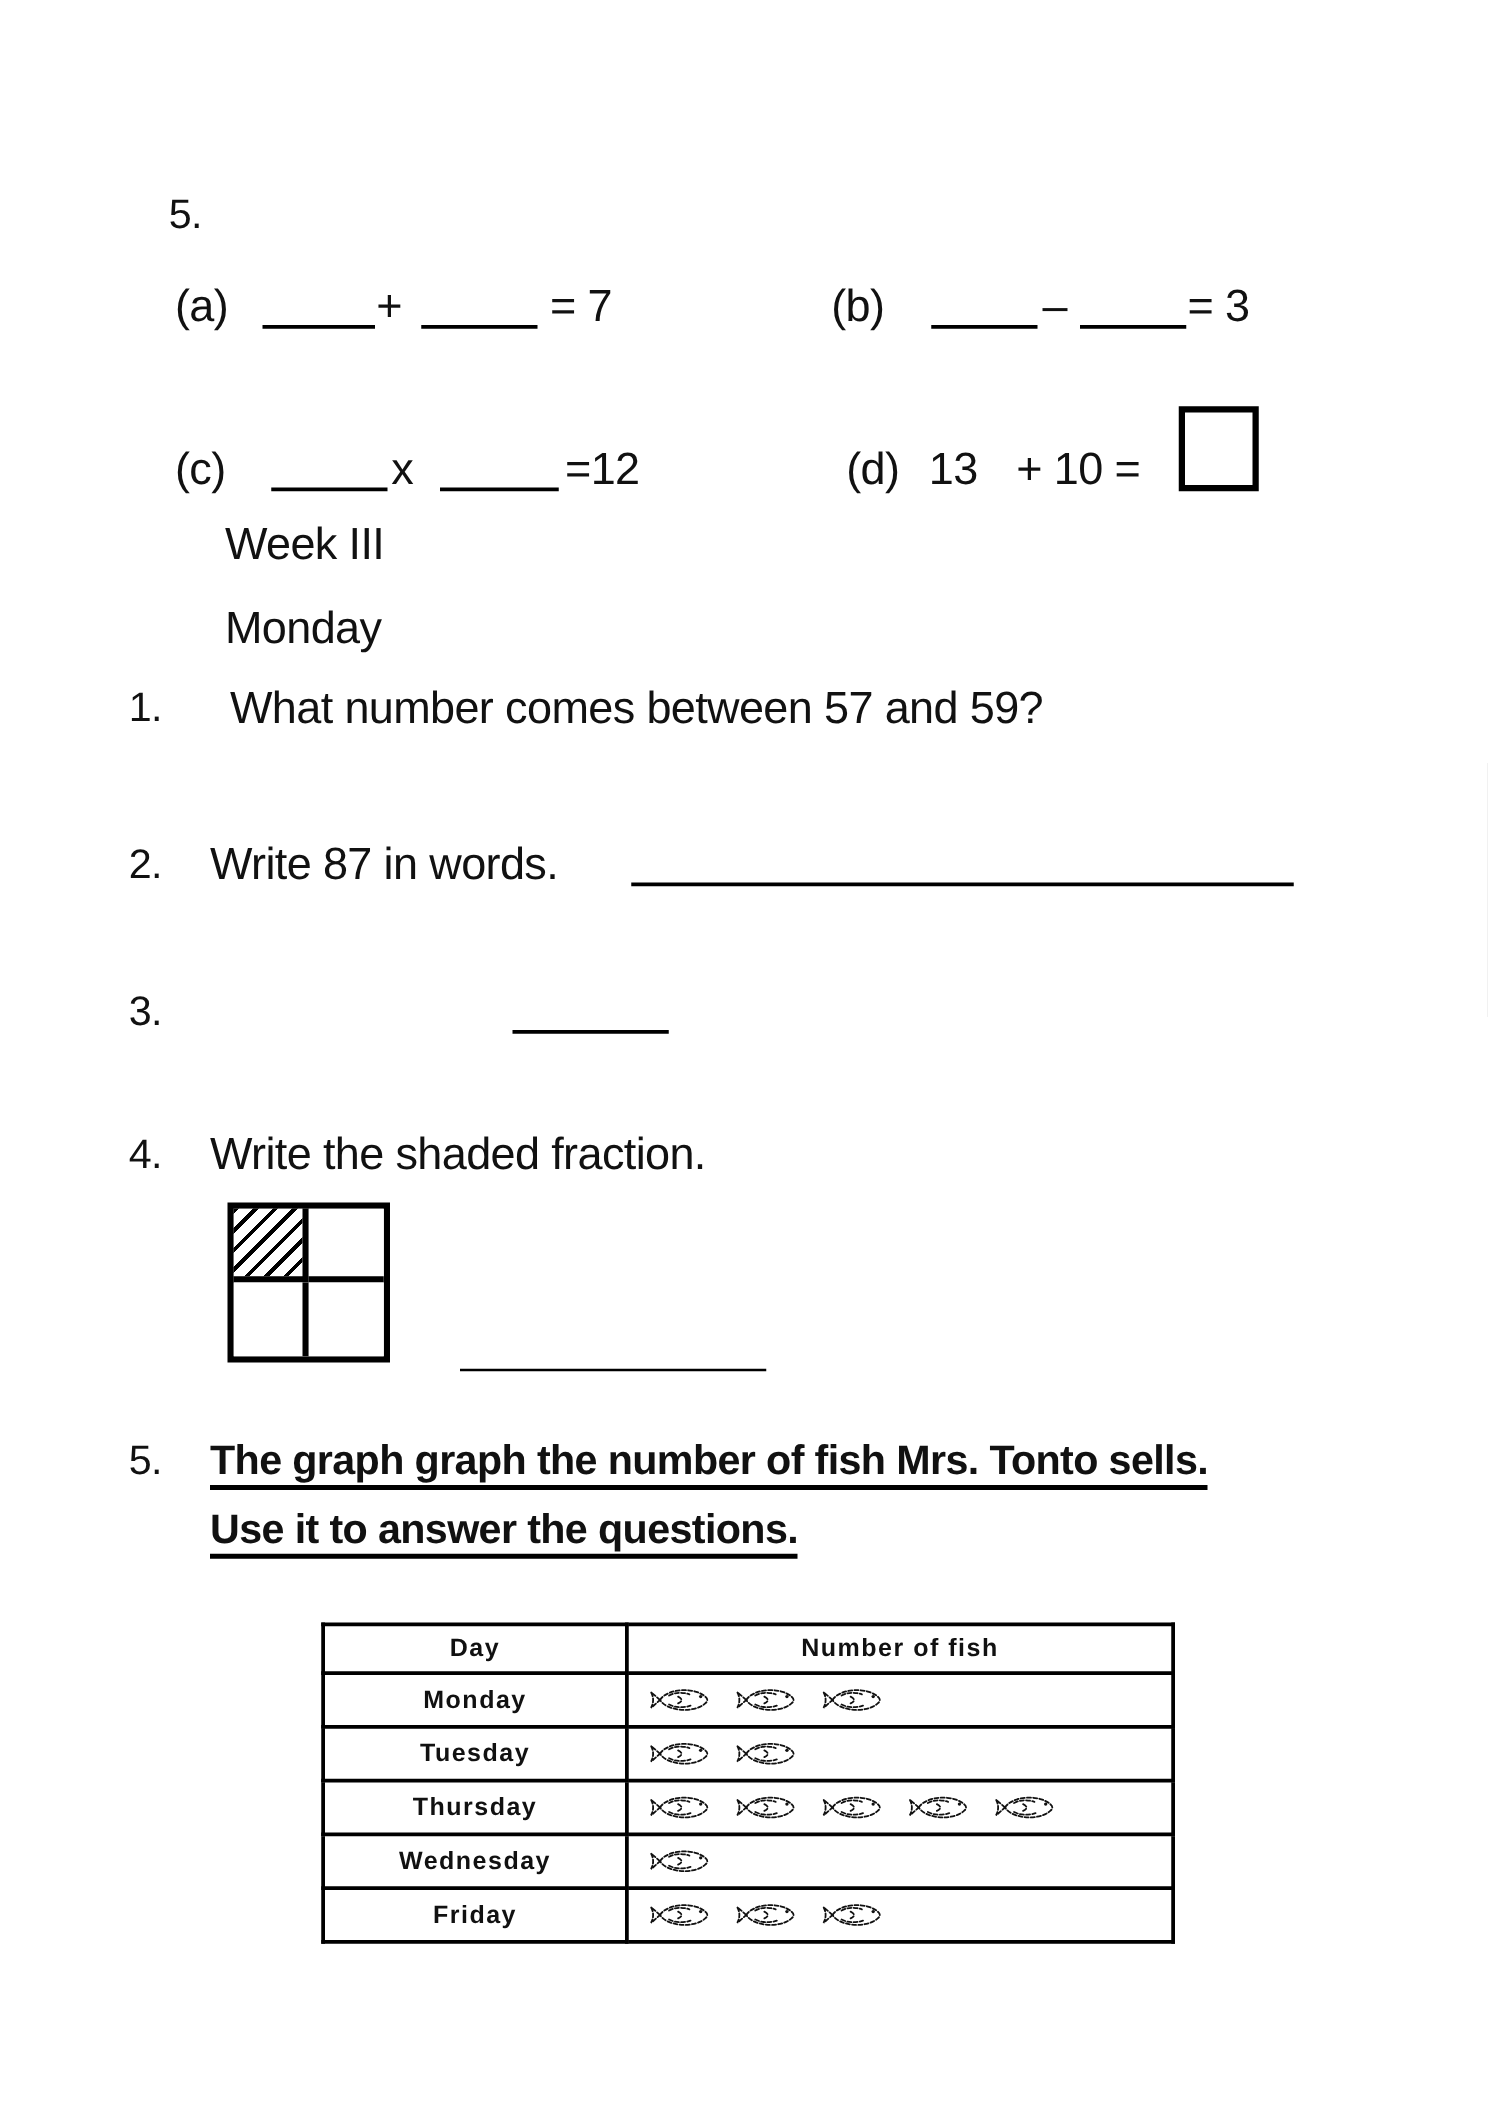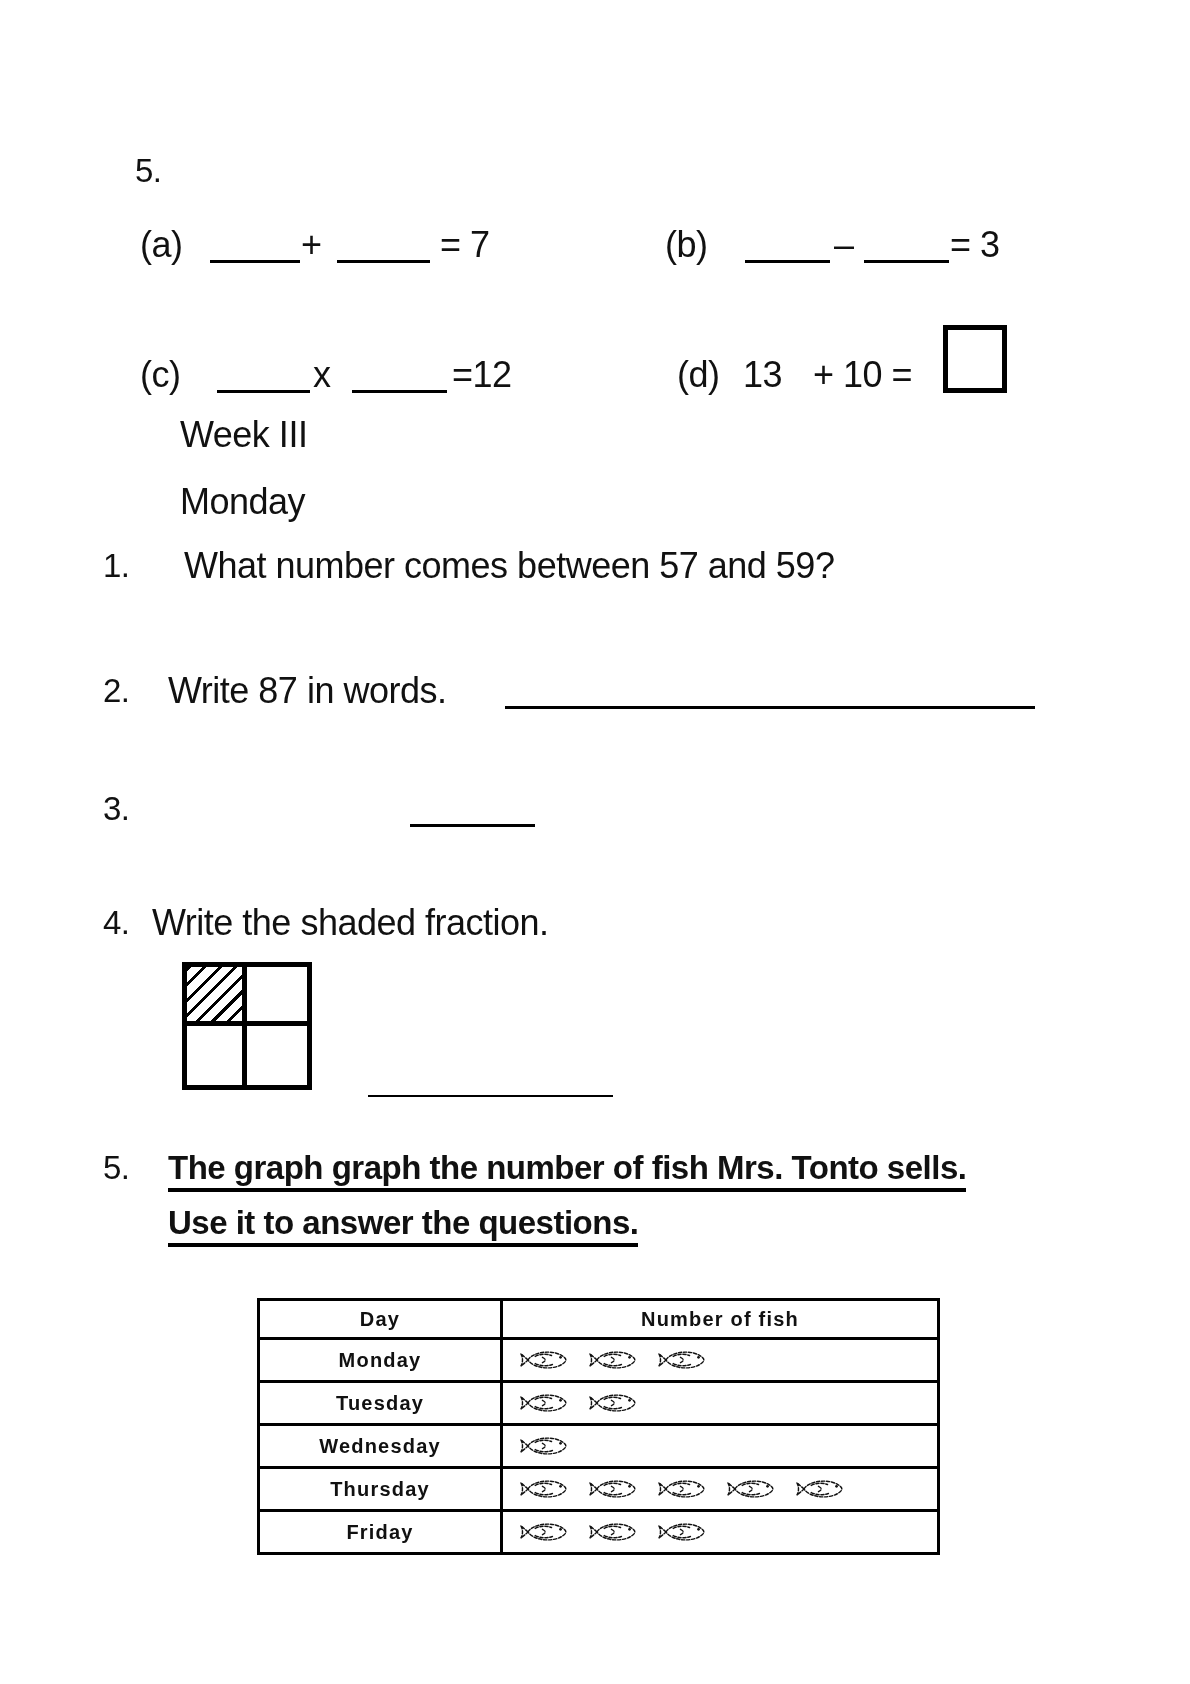--- a/index.html
+++ b/index.html
@@ -136,21 +136,21 @@
     <span class="blank" style="left:505px;width:530px"></span>
   </div>
 
   <div class="row" style="top:786px">
     <span class="qnum" style="left:103px">3.</span>
     <span class="blank" style="left:410px;width:125px"></span>
   </div>
 
   <div class="row" style="top:900px">
     <span class="qnum" style="left:103px">4.</span>
-    <span style="left:152px">Write the shaded fraction.</span>
+    <span style="left:168px">Write the shaded fraction.</span>
   </div>
 
   <div class="fraction-grid">
       <div class="fg-cell shaded"></div>
       <div class="fg-cell"></div>
       <div class="fg-cell"></div>
       <div class="fg-cell"></div>
     </div>
   <div class="thin-line" style="left:368px;top:1075px;width:245px;height:20px"></div>
 
@@ -233,80 +233,80 @@
                     <path d="M18 11 C24 8 30 8 36 10"></path>
                     <path d="M18 19 C24 22 31 22 37 20"></path>
                     <path d="M26 12 C30 14 30 16 26 18"></path>
                     <circle cx="46" cy="12" r="1.5" fill="#111" stroke="none"></circle>
                   </g>
                 </svg>
               </div>
             </td>
           </tr>
           <tr>
+            <td class="day-cell">Thursday</td>
+            <td>
+              <div class="fish-cell-inner">
+                <svg class="fish" viewBox="0 0 62 30">
+                  <g fill="none" stroke="#111" stroke-width="1.6" stroke-dasharray="3.5 2" stroke-linecap="round">
+                    <path d="M10 15 L2 8 C4.5 12.5 4.5 17.5 2 22 Z"></path>
+                    <path d="M10 15 C16 5 40 3 50 12 C52.5 14 52.5 16 50 18 C40 27 16 25 10 15 Z"></path>
+                    <path d="M18 11 C24 8 30 8 36 10"></path>
+                    <path d="M18 19 C24 22 31 22 37 20"></path>
+                    <path d="M26 12 C30 14 30 16 26 18"></path>
+                    <circle cx="46" cy="12" r="1.5" fill="#111" stroke="none"></circle>
+                  </g>
+                </svg>
+                <svg class="fish" viewBox="0 0 62 30">
+                  <g fill="none" stroke="#111" stroke-width="1.6" stroke-dasharray="3.5 2" stroke-linecap="round">
+                    <path d="M10 15 L2 8 C4.5 12.5 4.5 17.5 2 22 Z"></path>
+                    <path d="M10 15 C16 5 40 3 50 12 C52.5 14 52.5 16 50 18 C40 27 16 25 10 15 Z"></path>
+                    <path d="M18 11 C24 8 30 8 36 10"></path>
+                    <path d="M18 19 C24 22 31 22 37 20"></path>
+                    <path d="M26 12 C30 14 30 16 26 18"></path>
+                    <circle cx="46" cy="12" r="1.5" fill="#111" stroke="none"></circle>
+                  </g>
+                </svg>
+                <svg class="fish" viewBox="0 0 62 30">
+                  <g fill="none" stroke="#111" stroke-width="1.6" stroke-dasharray="3.5 2" stroke-linecap="round">
+                    <path d="M10 15 L2 8 C4.5 12.5 4.5 17.5 2 22 Z"></path>
+                    <path d="M10 15 C16 5 40 3 50 12 C52.5 14 52.5 16 50 18 C40 27 16 25 10 15 Z"></path>
+                    <path d="M18 11 C24 8 30 8 36 10"></path>
+                    <path d="M18 19 C24 22 31 22 37 20"></path>
+                    <path d="M26 12 C30 14 30 16 26 18"></path>
+                    <circle cx="46" cy="12" r="1.5" fill="#111" stroke="none"></circle>
+                  </g>
+                </svg>
+                <svg class="fish" viewBox="0 0 62 30">
+                  <g fill="none" stroke="#111" stroke-width="1.6" stroke-dasharray="3.5 2" stroke-linecap="round">
+                    <path d="M10 15 L2 8 C4.5 12.5 4.5 17.5 2 22 Z"></path>
+                    <path d="M10 15 C16 5 40 3 50 12 C52.5 14 52.5 16 50 18 C40 27 16 25 10 15 Z"></path>
+                    <path d="M18 11 C24 8 30 8 36 10"></path>
+                    <path d="M18 19 C24 22 31 22 37 20"></path>
+                    <path d="M26 12 C30 14 30 16 26 18"></path>
+                    <circle cx="46" cy="12" r="1.5" fill="#111" stroke="none"></circle>
+                  </g>
+                </svg>
+                <svg class="fish" viewBox="0 0 62 30">
+                  <g fill="none" stroke="#111" stroke-width="1.6" stroke-dasharray="3.5 2" stroke-linecap="round">
+                    <path d="M10 15 L2 8 C4.5 12.5 4.5 17.5 2 22 Z"></path>
+                    <path d="M10 15 C16 5 40 3 50 12 C52.5 14 52.5 16 50 18 C40 27 16 25 10 15 Z"></path>
+                    <path d="M18 11 C24 8 30 8 36 10"></path>
+                    <path d="M18 19 C24 22 31 22 37 20"></path>
+                    <path d="M26 12 C30 14 30 16 26 18"></path>
+                    <circle cx="46" cy="12" r="1.5" fill="#111" stroke="none"></circle>
+                  </g>
+                </svg>
+              </div>
+            </td>
+          </tr>
+          <tr>
             <td class="day-cell">Wednesday</td>
             <td>
               <div class="fish-cell-inner">
-                <svg class="fish" viewBox="0 0 62 30">
-                  <g fill="none" stroke="#111" stroke-width="1.6" stroke-dasharray="3.5 2" stroke-linecap="round">
-                    <path d="M10 15 L2 8 C4.5 12.5 4.5 17.5 2 22 Z"></path>
-                    <path d="M10 15 C16 5 40 3 50 12 C52.5 14 52.5 16 50 18 C40 27 16 25 10 15 Z"></path>
-                    <path d="M18 11 C24 8 30 8 36 10"></path>
-                    <path d="M18 19 C24 22 31 22 37 20"></path>
-                    <path d="M26 12 C30 14 30 16 26 18"></path>
-                    <circle cx="46" cy="12" r="1.5" fill="#111" stroke="none"></circle>
-                  </g>
-                </svg>
-              </div>
-            </td>
-          </tr>
-          <tr>
-            <td class="day-cell">Thursday</td>
-            <td>
-              <div class="fish-cell-inner">
-                <svg class="fish" viewBox="0 0 62 30">
-                  <g fill="none" stroke="#111" stroke-width="1.6" stroke-dasharray="3.5 2" stroke-linecap="round">
-                    <path d="M10 15 L2 8 C4.5 12.5 4.5 17.5 2 22 Z"></path>
-                    <path d="M10 15 C16 5 40 3 50 12 C52.5 14 52.5 16 50 18 C40 27 16 25 10 15 Z"></path>
-                    <path d="M18 11 C24 8 30 8 36 10"></path>
-                    <path d="M18 19 C24 22 31 22 37 20"></path>
-                    <path d="M26 12 C30 14 30 16 26 18"></path>
-                    <circle cx="46" cy="12" r="1.5" fill="#111" stroke="none"></circle>
-                  </g>
-                </svg>
-                <svg class="fish" viewBox="0 0 62 30">
-                  <g fill="none" stroke="#111" stroke-width="1.6" stroke-dasharray="3.5 2" stroke-linecap="round">
-                    <path d="M10 15 L2 8 C4.5 12.5 4.5 17.5 2 22 Z"></path>
-                    <path d="M10 15 C16 5 40 3 50 12 C52.5 14 52.5 16 50 18 C40 27 16 25 10 15 Z"></path>
-                    <path d="M18 11 C24 8 30 8 36 10"></path>
-                    <path d="M18 19 C24 22 31 22 37 20"></path>
-                    <path d="M26 12 C30 14 30 16 26 18"></path>
-                    <circle cx="46" cy="12" r="1.5" fill="#111" stroke="none"></circle>
-                  </g>
-                </svg>
-                <svg class="fish" viewBox="0 0 62 30">
-                  <g fill="none" stroke="#111" stroke-width="1.6" stroke-dasharray="3.5 2" stroke-linecap="round">
-                    <path d="M10 15 L2 8 C4.5 12.5 4.5 17.5 2 22 Z"></path>
-                    <path d="M10 15 C16 5 40 3 50 12 C52.5 14 52.5 16 50 18 C40 27 16 25 10 15 Z"></path>
-                    <path d="M18 11 C24 8 30 8 36 10"></path>
-                    <path d="M18 19 C24 22 31 22 37 20"></path>
-                    <path d="M26 12 C30 14 30 16 26 18"></path>
-                    <circle cx="46" cy="12" r="1.5" fill="#111" stroke="none"></circle>
-                  </g>
-                </svg>
-                <svg class="fish" viewBox="0 0 62 30">
-                  <g fill="none" stroke="#111" stroke-width="1.6" stroke-dasharray="3.5 2" stroke-linecap="round">
-                    <path d="M10 15 L2 8 C4.5 12.5 4.5 17.5 2 22 Z"></path>
-                    <path d="M10 15 C16 5 40 3 50 12 C52.5 14 52.5 16 50 18 C40 27 16 25 10 15 Z"></path>
-                    <path d="M18 11 C24 8 30 8 36 10"></path>
-                    <path d="M18 19 C24 22 31 22 37 20"></path>
-                    <path d="M26 12 C30 14 30 16 26 18"></path>
-                    <circle cx="46" cy="12" r="1.5" fill="#111" stroke="none"></circle>
-                  </g>
-                </svg>
                 <svg class="fish" viewBox="0 0 62 30">
                   <g fill="none" stroke="#111" stroke-width="1.6" stroke-dasharray="3.5 2" stroke-linecap="round">
                     <path d="M10 15 L2 8 C4.5 12.5 4.5 17.5 2 22 Z"></path>
                     <path d="M10 15 C16 5 40 3 50 12 C52.5 14 52.5 16 50 18 C40 27 16 25 10 15 Z"></path>
                     <path d="M18 11 C24 8 30 8 36 10"></path>
                     <path d="M18 19 C24 22 31 22 37 20"></path>
                     <path d="M26 12 C30 14 30 16 26 18"></path>
                     <circle cx="46" cy="12" r="1.5" fill="#111" stroke="none"></circle>
                   </g>
                 </svg>

